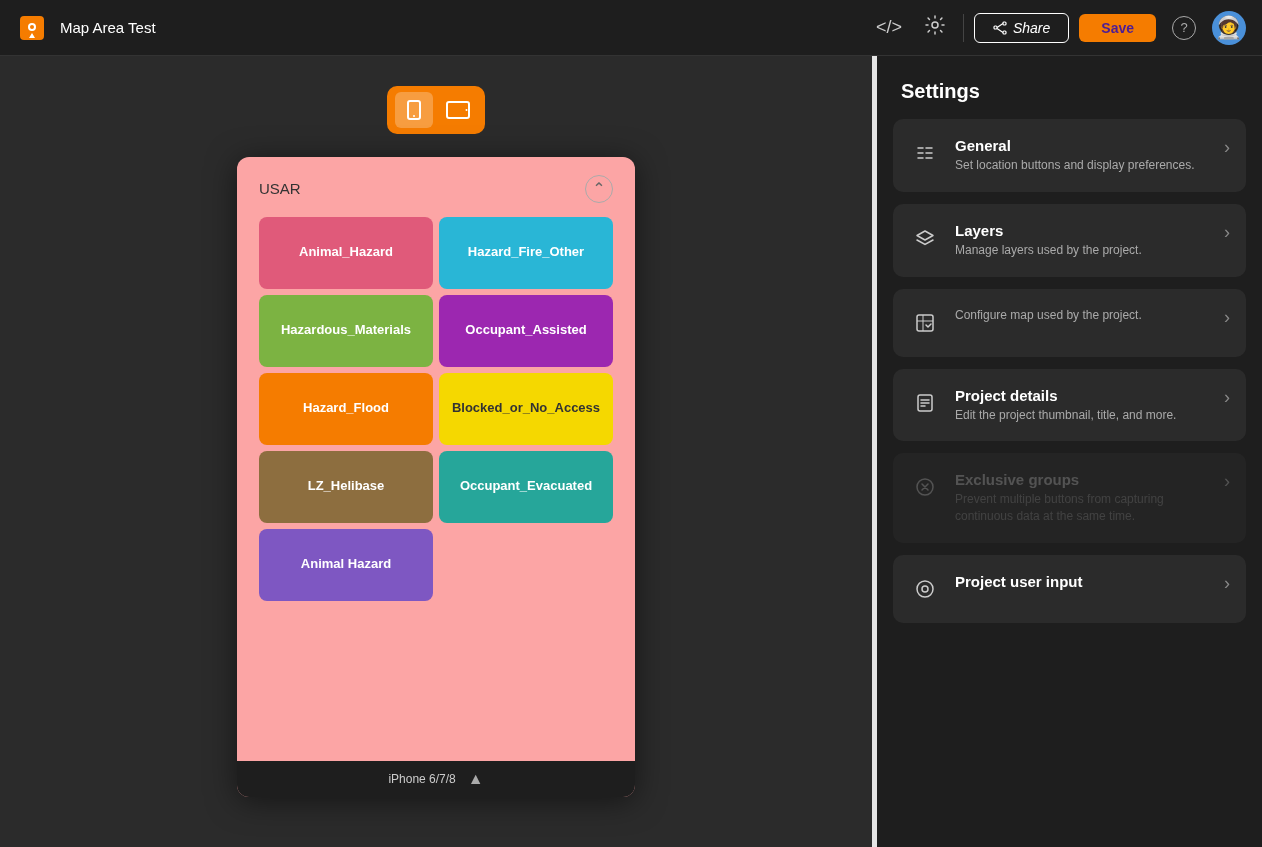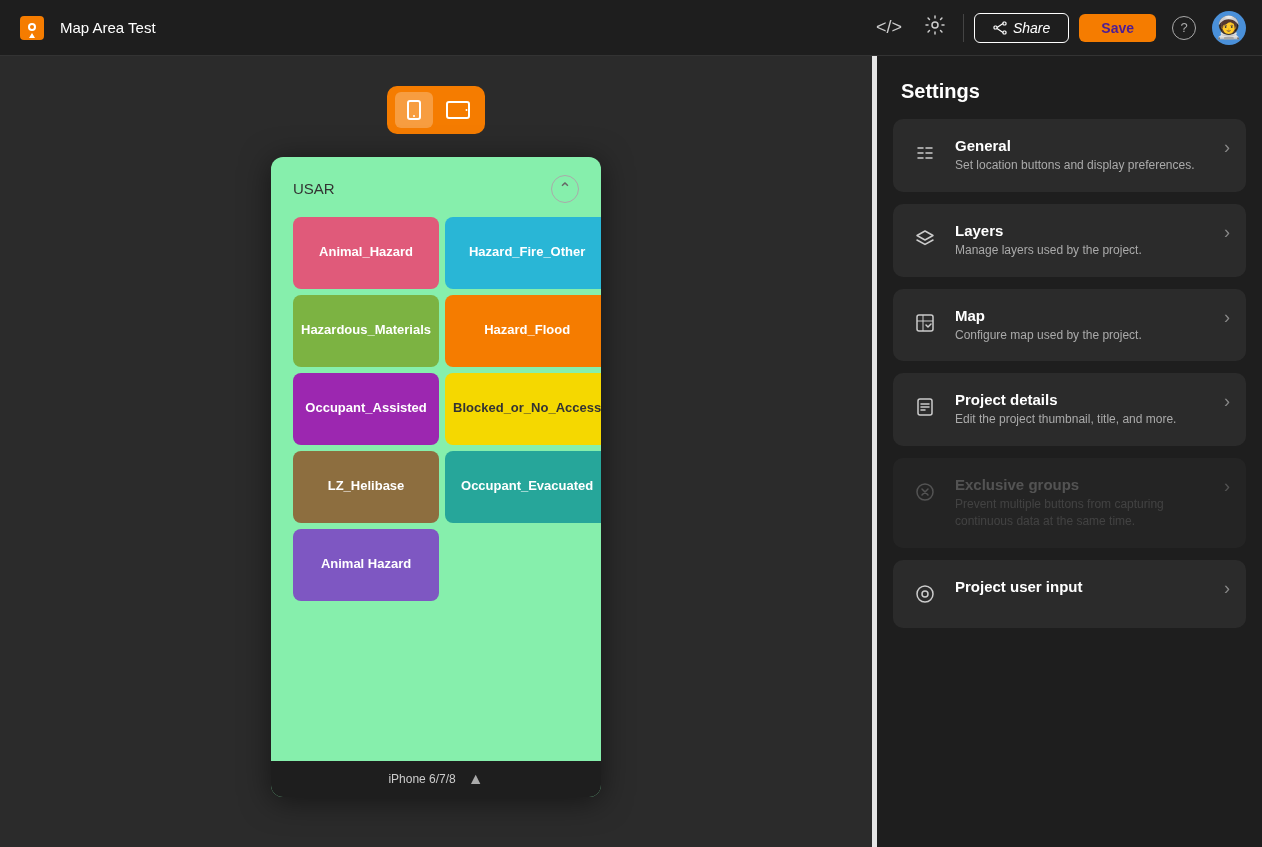--- a/index.html
+++ b/index.html
@@ -138,23 +138,23 @@
       cursor: pointer;
       font-size: 20px;
       color: #fff;
     }
     .device-btn.active {
       background: rgba(255,255,255,0.25);
     }
 
     
     .phone-frame {
-      background: #86efac;
+      background: #fca5a5;
       border-radius: 12px;
-      width: 330px;
+      width: 398px;
       min-height: 640px;
       position: relative;
       margin-top: 50px;
       overflow: hidden;
       box-shadow: 0 4px 30px rgba(0,0,0,0.5);
     }
     .phone-inner {
       padding: 10px;
     }
 
@@ -362,22 +362,22 @@
           <button class="usar-collapse">
             <span>⌃</span>
           </button>
         </div>
 
         <div class="grid-buttons">
 
         <button class="grid-btn" style="background: rgb(224, 90, 122);">Animal_Hazard</button>
             <button class="grid-btn" style="background: rgb(41, 182, 214);">Hazard_Fire_Other</button>
             <button class="grid-btn" style="background: rgb(124, 179, 66);">Hazardous_Materials</button>
+            <button class="grid-btn" style="background: rgb(156, 39, 176);">Occupant_Assisted</button>
             <button class="grid-btn" style="background: rgb(245, 124, 0);">Hazard_Flood</button>
-            <button class="grid-btn" style="background: rgb(156, 39, 176);">Occupant_Assisted</button>
             <button class="grid-btn" style="background: rgb(245, 216, 0); color: rgb(51, 51, 51);">Blocked_or_No_Access</button>
             <button class="grid-btn" style="background: rgb(141, 110, 63);">LZ_Helibase</button>
             <button class="grid-btn" style="background: rgb(38, 166, 154);">Occupant_Evacuated</button>
             <button class="grid-btn" style="background: rgb(126, 87, 194);">Animal Hazard</button>
           </div>
       </div>
 
       <div class="phone-bottom">
         <span>iPhone 6/7/8</span>
         <span class="phone-bottom-arrow">▲</span>
@@ -424,21 +424,20 @@
         <div class="settings-card">
     <div class="settings-card-icon">
             <svg width="20" height="20" viewBox="0 0 20 20" fill="none">
               <rect x="2" y="2" width="16" height="16" rx="2" stroke="#ccc" stroke-width="1.5"></rect>
               <line x1="2" y1="8" x2="18" y2="8" stroke="#ccc" stroke-width="1"></line>
               <line x1="8" y1="2" x2="8" y2="18" stroke="#ccc" stroke-width="1"></line>
               <path d="M11 12l2 2 3-3" stroke="#ccc" stroke-width="1.5" stroke-linecap="round" stroke-linejoin="round"></path>
             </svg>
           </div>
     <div class="settings-card-text">
-      <div class="settings-card-title">Map</div>
       <div class="settings-card-desc">Configure map used by the project.</div>
     </div>
     <div class="chevron-right">›</div>
   </div>
         <div class="settings-card">
     <div class="settings-card-icon">
             <svg width="20" height="20" viewBox="0 0 20 20" fill="none">
               <rect x="3" y="2" width="14" height="16" rx="2" stroke="#ccc" stroke-width="1.5"></rect>
               <line x1="6" y1="7" x2="14" y2="7" stroke="#ccc" stroke-width="1.5" stroke-linecap="round"></line>
               <line x1="6" y1="10" x2="14" y2="10" stroke="#ccc" stroke-width="1.5" stroke-linecap="round"></line>

